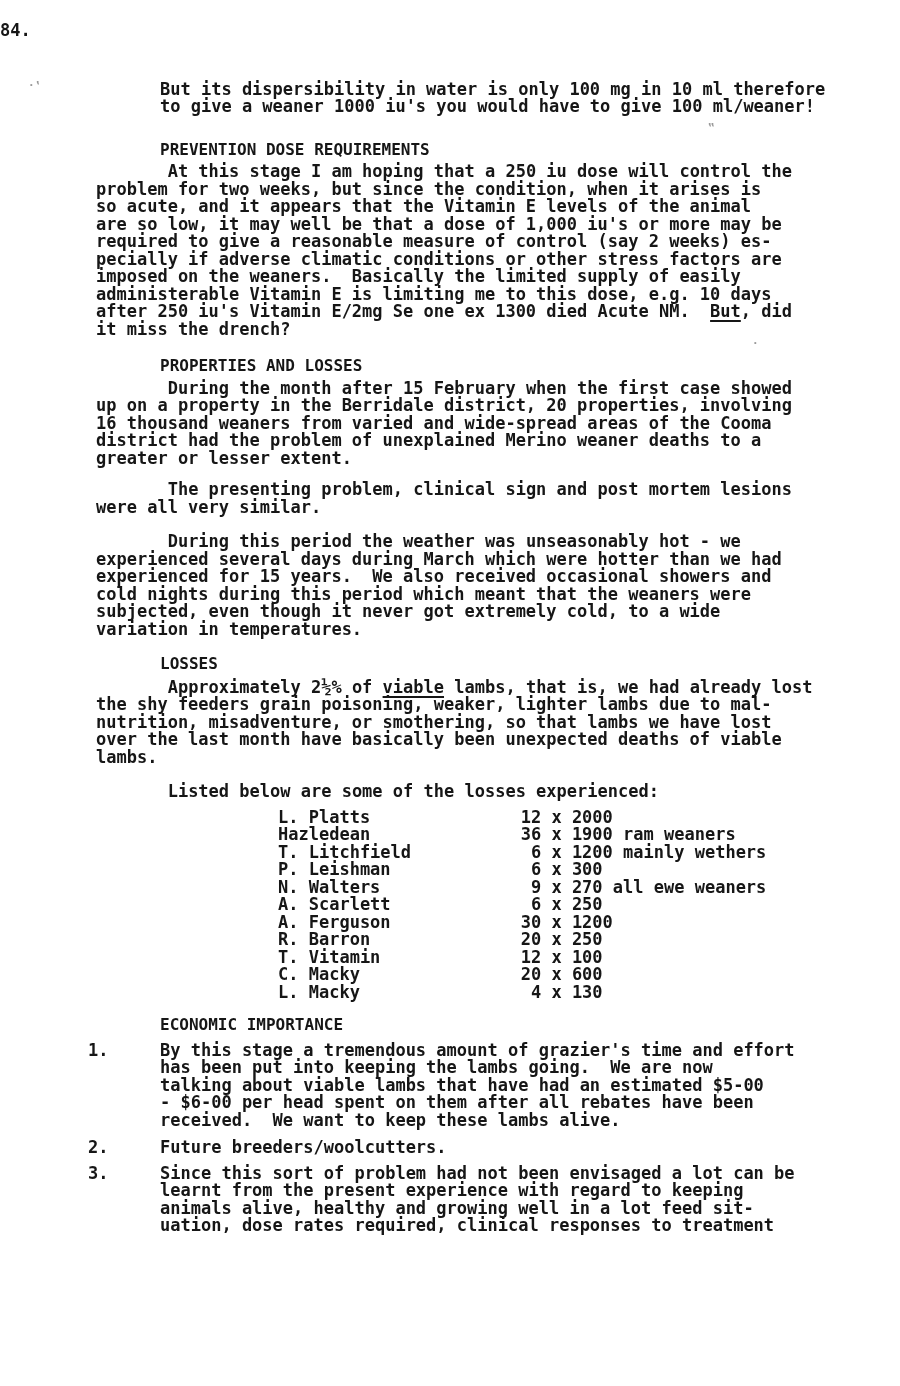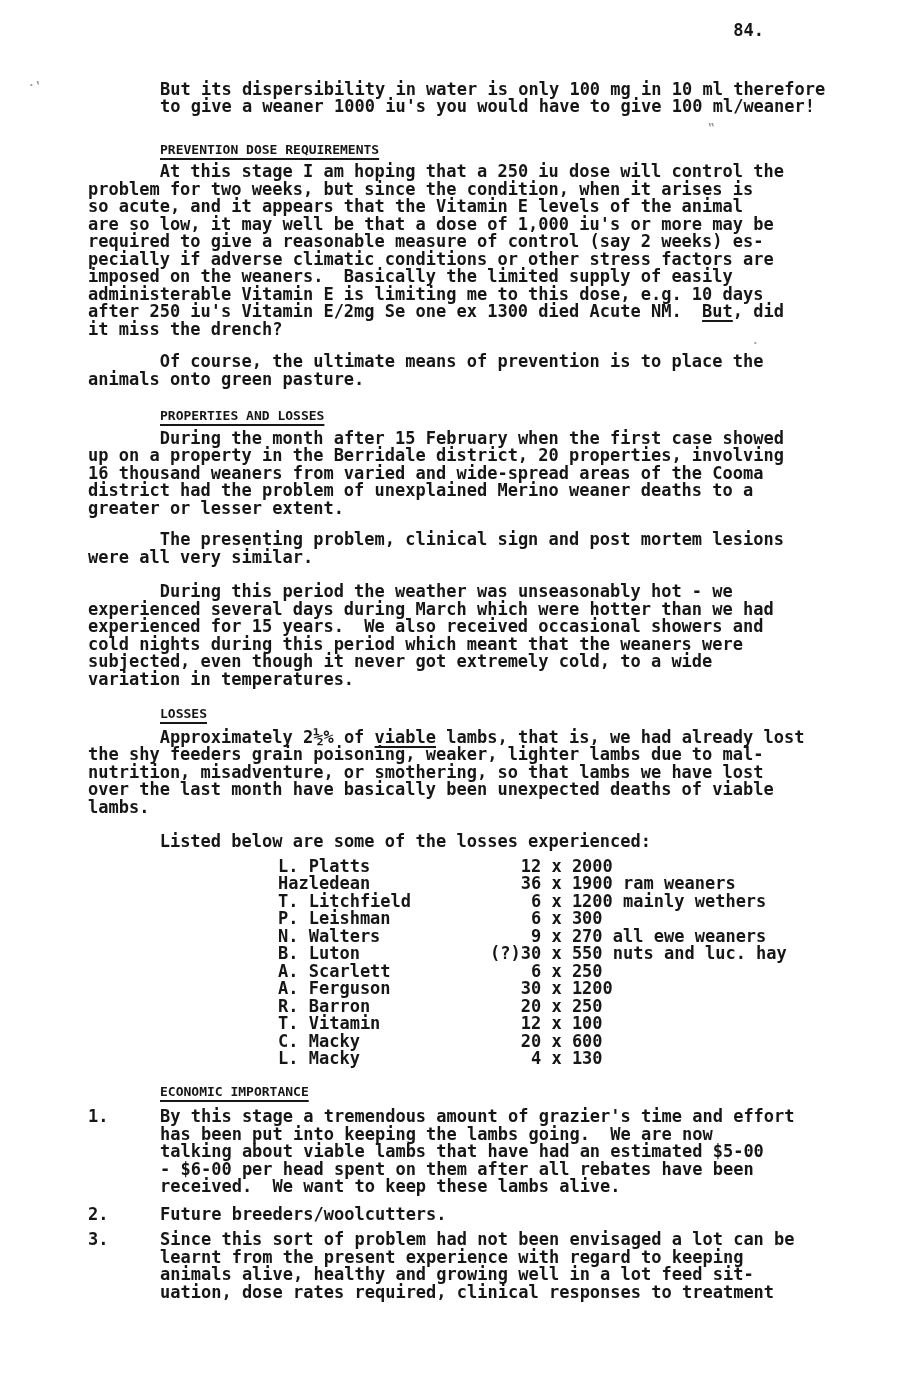--- a/index.html
+++ b/index.html
@@ -3,26 +3,26 @@
 <meta charset="utf-8">
 <style>
   html,body { margin:0; padding:0; background:#ffffff; }
   .page {
     position:relative; width:900px; height:1386px; box-sizing:border-box;
     background:#ffffff; color:#161616;
     font-family:"DejaVu Sans Mono", monospace; font-weight:bold;
     font-size:17px; line-height:17.5px;
     padding:22px 0 0 88px; overflow:hidden;
   }
-  .pagenum { width:764px; margin-left:-88px; text-align:right; }
-  .para { margin:0; white-space:pre-wrap; }
+  .pagenum { width:764px; margin-left:-88px; text-align:left; }
+  .para { margin:8px; white-space:pre-wrap; }
   .indent-block { margin-left:72px; }
   .heading {
-    margin:0 0 0 72px; font-size:13px; font-weight:bold;
-    text-decoration:underline; text-underline-offset:4px; text-decoration-thickness:2px;
+    margin:0 0 0 72px; font-size:16px; font-weight:bold;
+    text-underline-offset:4px; text-decoration-thickness:2px;
     white-space:pre;
   }
   .u { text-decoration:underline; text-underline-offset:3px; text-decoration-thickness:2px; }
   .loss-table { margin-top:7px; }
   .loss-row { display:flex; }
   .owner { margin-left:190px; width:212px; white-space:pre; flex:none; }
   .loss { white-space:pre; }
   .list-item { display:flex; }
   .num { width:72px; flex:none; }
   .item-text { flex:1; margin:0; white-space:pre-wrap; }
@@ -63,22 +63,20 @@
 problem for two weeks, but since the condition, when it arises is
 so acute, and it appears that the Vitamin E levels of the animal
 are so low, it may well be that a dose of 1,000 iu's or more may be
 required to give a reasonable measure of control (say 2 weeks) es-
 pecially if adverse climatic conditions or other stress factors are
 imposed on the weaners.  Basically the limited supply of easily
 administerable Vitamin E is limiting me to this dose, e.g. 10 days
 after 250 iu's Vitamin E/2mg Se one ex 1300 died Acute NM.  </span><span class="u">But</span><span>, did
 it miss the drench?</span></p>
 
-  <p class="para mt-p2">       Of course, the ultimate means of prevention is to place the
-animals onto green pasture.</p>
 
   <h2 class="heading mt-h-prop">PROPERTIES AND LOSSES</h2>
 
   <p class="para mt-p3">       During the month after 15 February when the first case showed
 up on a property in the Berridale district, 20 properties, involving
 16 thousand weaners from varied and wide-spread areas of the Cooma
 district had the problem of unexplained Merino weaner deaths to a
 greater or lesser extent.</p>
 
   <p class="para mt-p4">       The presenting problem, clinical sign and post mortem lesions
@@ -114,24 +112,20 @@
         <div class="owner">T. Litchfield</div>
         <div class="loss">    6 x 1200 mainly wethers</div>
       </div>
     <div class="loss-row">
         <div class="owner">P. Leishman</div>
         <div class="loss">    6 x 300</div>
       </div>
     <div class="loss-row">
         <div class="owner">N. Walters</div>
         <div class="loss">    9 x 270 all ewe weaners</div>
-      </div>
-    <div class="loss-row">
-        <div class="owner">B. Luton</div>
-        <div class="loss">(?)30 x 550 nuts and luc. hay</div>
       </div>
     <div class="loss-row">
         <div class="owner">A. Scarlett</div>
         <div class="loss">    6 x 250</div>
       </div>
     <div class="loss-row">
         <div class="owner">A. Ferguson</div>
         <div class="loss">   30 x 1200</div>
       </div>
     <div class="loss-row">

